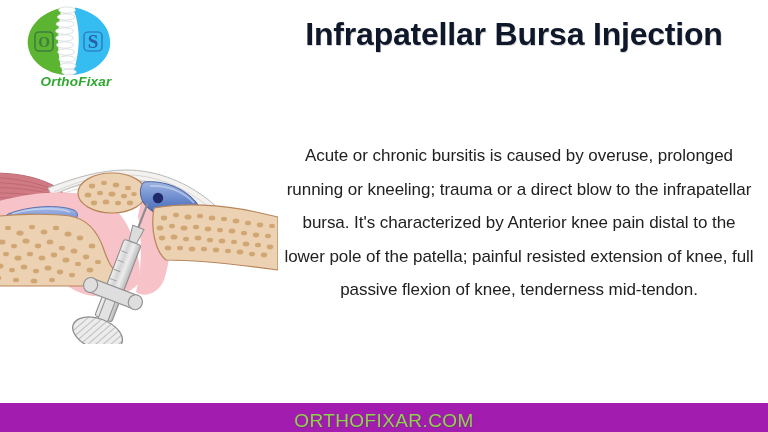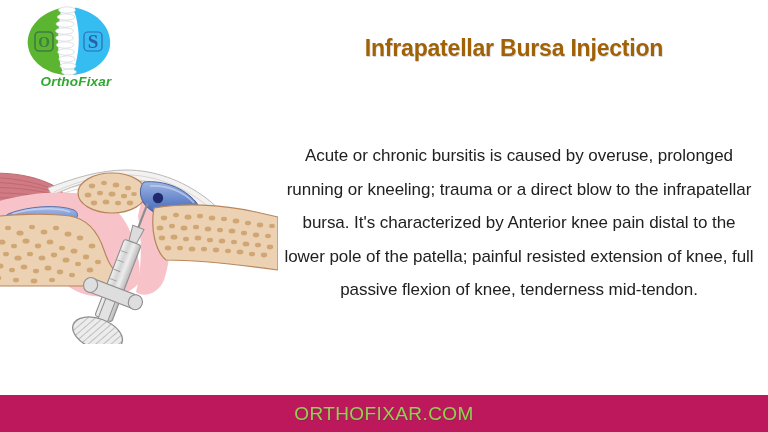--- a/index.html
+++ b/index.html
@@ -52,26 +52,26 @@
     font-size: 9.5px;
     font-weight: bold;
     color: #28a9e8;
     letter-spacing: .1px;
   }
 
   
   #page-title {
     position: absolute;
     left: 268px;
-    top: 35px;
+    top: 16px;
     width: 492px;
     text-align: center;
-    font-size: 23px;
+    font-size: 32px;
     font-weight: bold;
-    color: #a16207;
+    color: #0f172a;
     letter-spacing: -0.2px;
     text-shadow: 0.6px 0.6px 0 rgba(180,180,180,.55);
   }
 
   
   #body-copy {
     position: absolute;
     left: 282px;
     top: 139px;
     width: 474px;
@@ -91,24 +91,24 @@
     height: 186px;
   }
   #knee-illustration svg { display: block; width: 100%; height: 100%; }
 
   
   #site-footer {
     position: absolute;
     left: 0;
     bottom: 0;
     width: 768px;
-    height: 37px;
-    background: #be185d;
+    height: 29px;
+    background: #a21caf;
     display: flex;
-    align-items: center;
+    align-items: flex-end;
     justify-content: center;
   }
   #site-footer .footer-text {
     font-size: 19px;
     color: #92d050;
     letter-spacing: .4px;
     text-shadow: 0.6px 0.6px 0 rgba(60,60,60,.35);
   }
 </style>
 </head>

